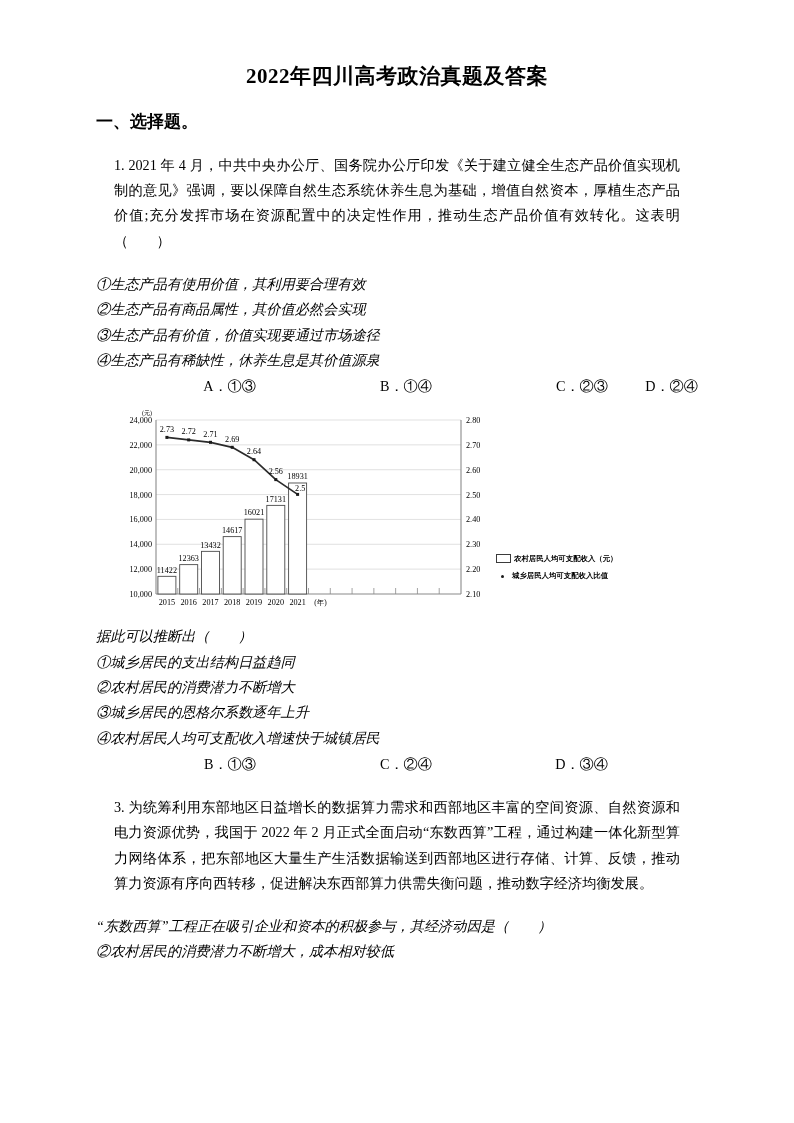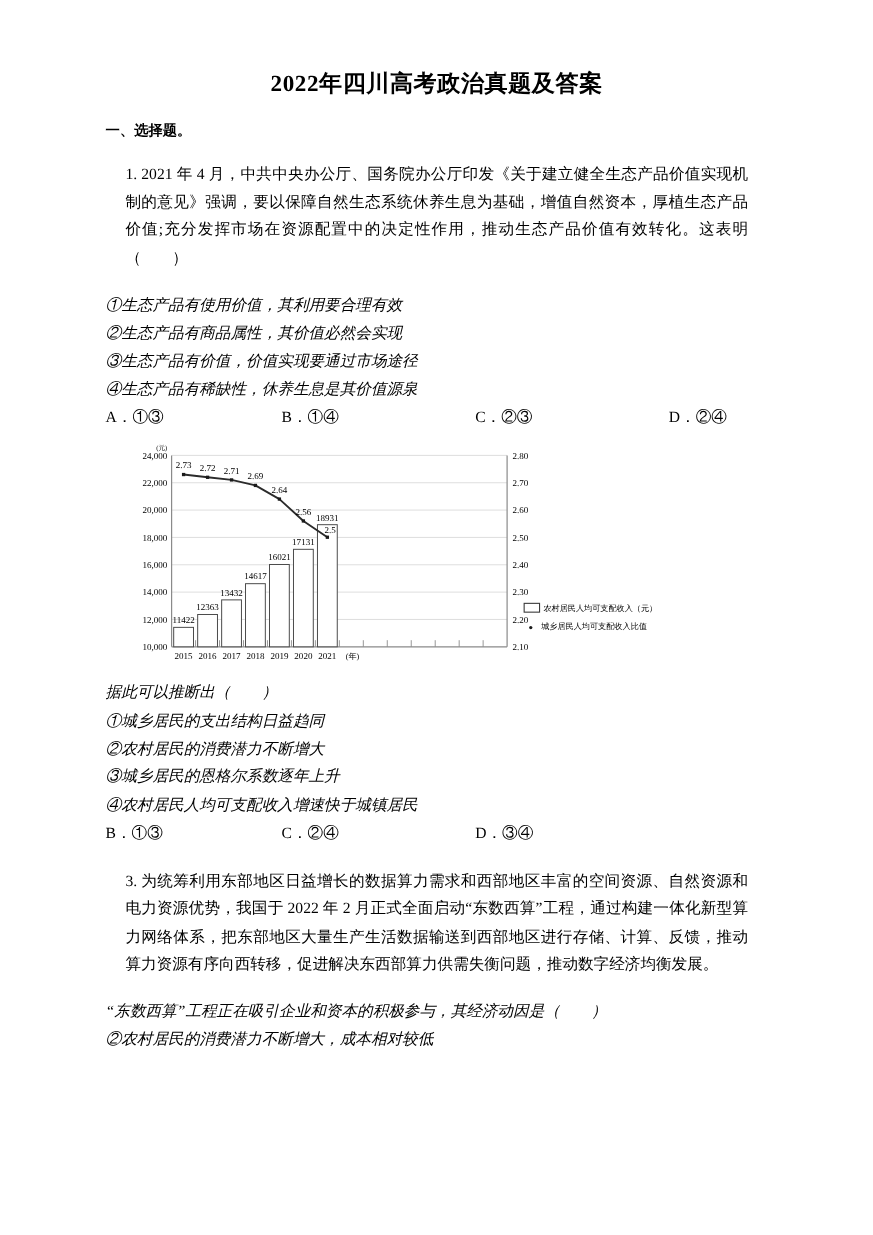--- a/index.html
+++ b/index.html
@@ -24,21 +24,21 @@
   }
   .doc-title {
     font-size: 21px;
     font-weight: bold;
     text-align: center;
     letter-spacing: 0.5px;
     margin: 0 0 18px 0;
     line-height: 1.4;
   }
   .section-heading {
-    font-size: 13px;
+    font-size: 17px;
     font-weight: bold;
     margin: 0 0 7px 0;
     line-height: 1.5;
   }
   .q-text {
     font-size: 14.2px;
     line-height: 1.78;
     text-align: justify;
     margin: 18px;
     text-justify: inter-ideograph;
@@ -50,20 +50,21 @@
     font-style: italic;
   }
   .choices {
     display: flex;
     font-size: 14.2px;
     line-height: 1.85;
     margin: 0;
   }
   .choices .ch {
     display: inline-block;
+    text-align: right;
   }
   .choices .ch:nth-child(1) { width: 160px; }
   .choices .ch:nth-child(2) { width: 176px; }
   .choices .ch:nth-child(3) { width: 176px; }
   .choices .ch:nth-child(4) { width: 90px; }
 
   
   .chart-wrap {
     margin: 9px 0 6px 0;
     display: flex;
@@ -74,24 +75,24 @@
     position: relative;
     width: 545px;
     height: 210px;
     font-family: "Liberation Serif", "DejaVu Serif", serif;
   }
   .chart svg {
     display: block;
   }
   .legend {
     position: absolute;
-    left: 370px;
+    left: 390px;
     top: 146px;
     font-size: 7.4px;
-    font-weight: normal;
+    font-weight: bold;
     line-height: 1.0;
     white-space: nowrap;
   }
   .legend-row {
     display: flex;
     align-items: center;
     margin-bottom: 9px;
   }
   .legend-swatch-bar {
     width: 13px;

